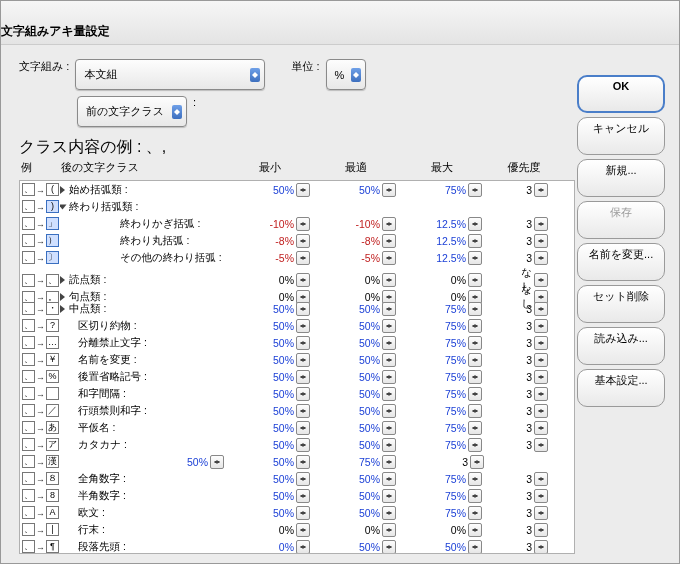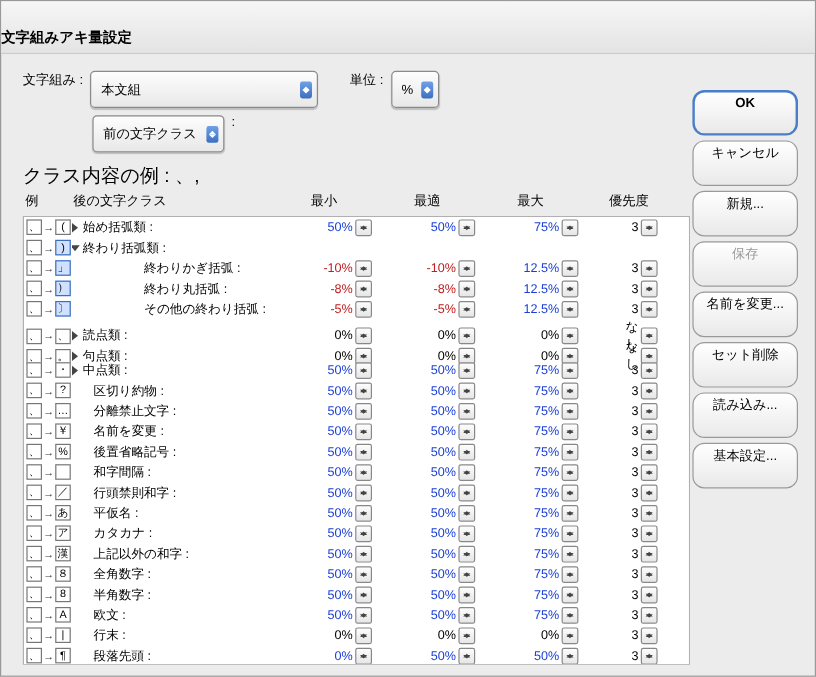--- a/index.html
+++ b/index.html
@@ -482,21 +482,20 @@
     <span class="prioval">3</span>
     <span class="spinbtn"></span>
   </div>
   </div>
             <div class="tr">
     <div class="iconcell">
       <span class="glyphbox">、</span>
       <span class="arrw">→</span>
       <span class="glyphbox">漢</span>
     </div>
-    <div class="labelcell indent1">上記以外の和字 :</div>
     <div class="spin">
     <span class="spinval mod">50%</span>
     <span class="spinbtn"></span>
   </div>
               <div class="spin">
     <span class="spinval mod">50%</span>
     <span class="spinbtn"></span>
   </div>
               <div class="spin">
     <span class="spinval mod">75%</span>

